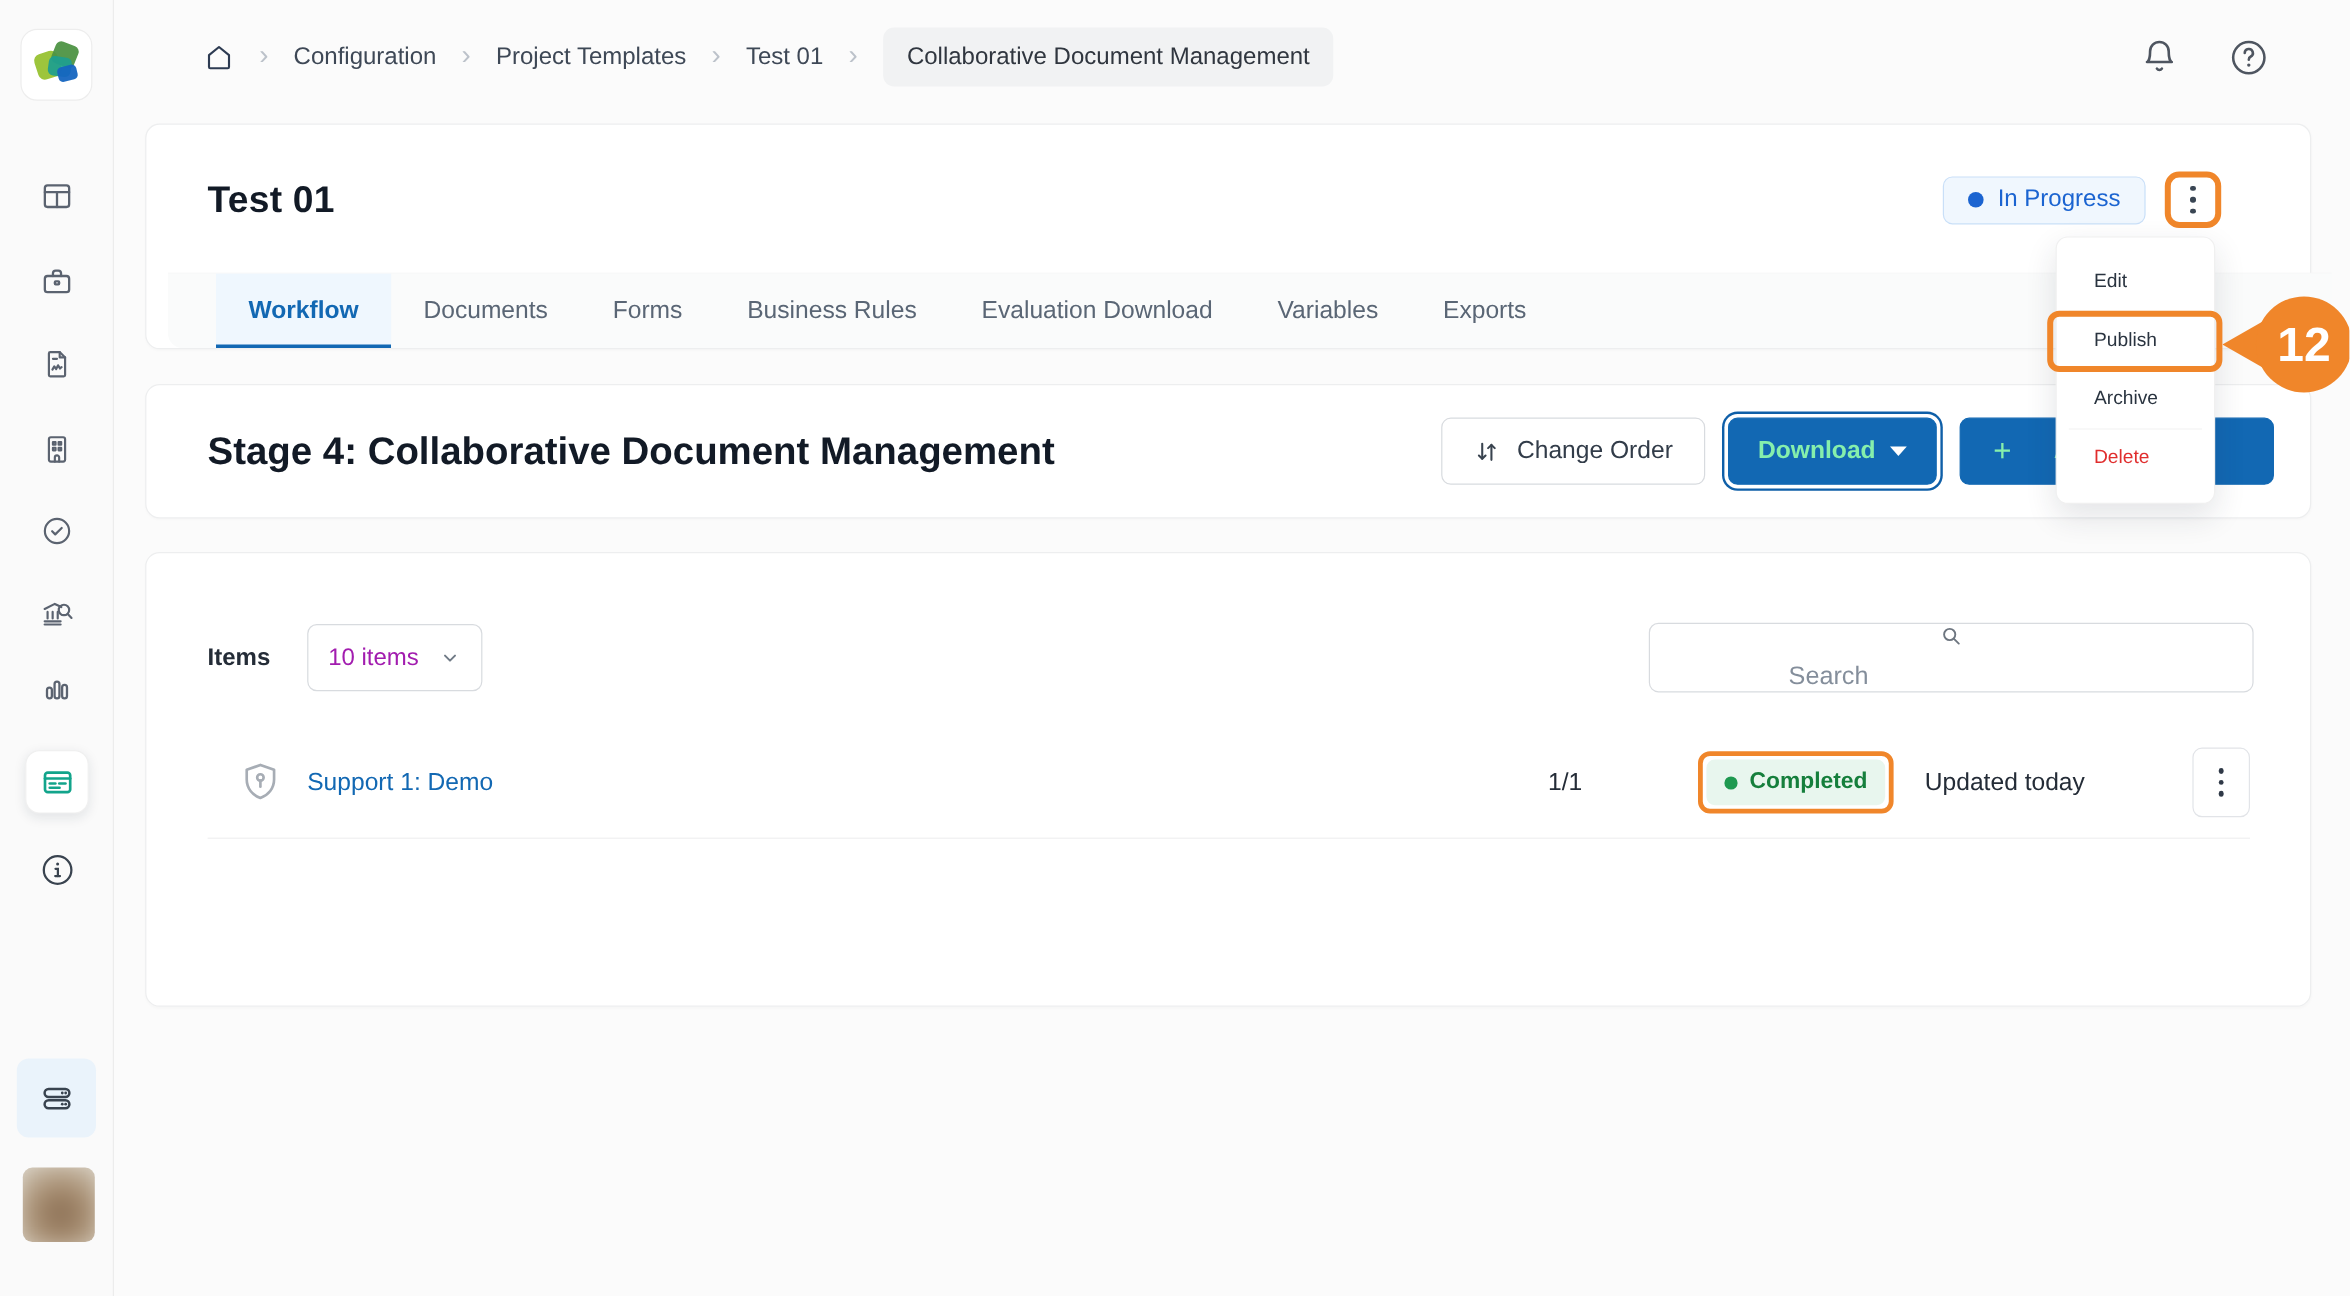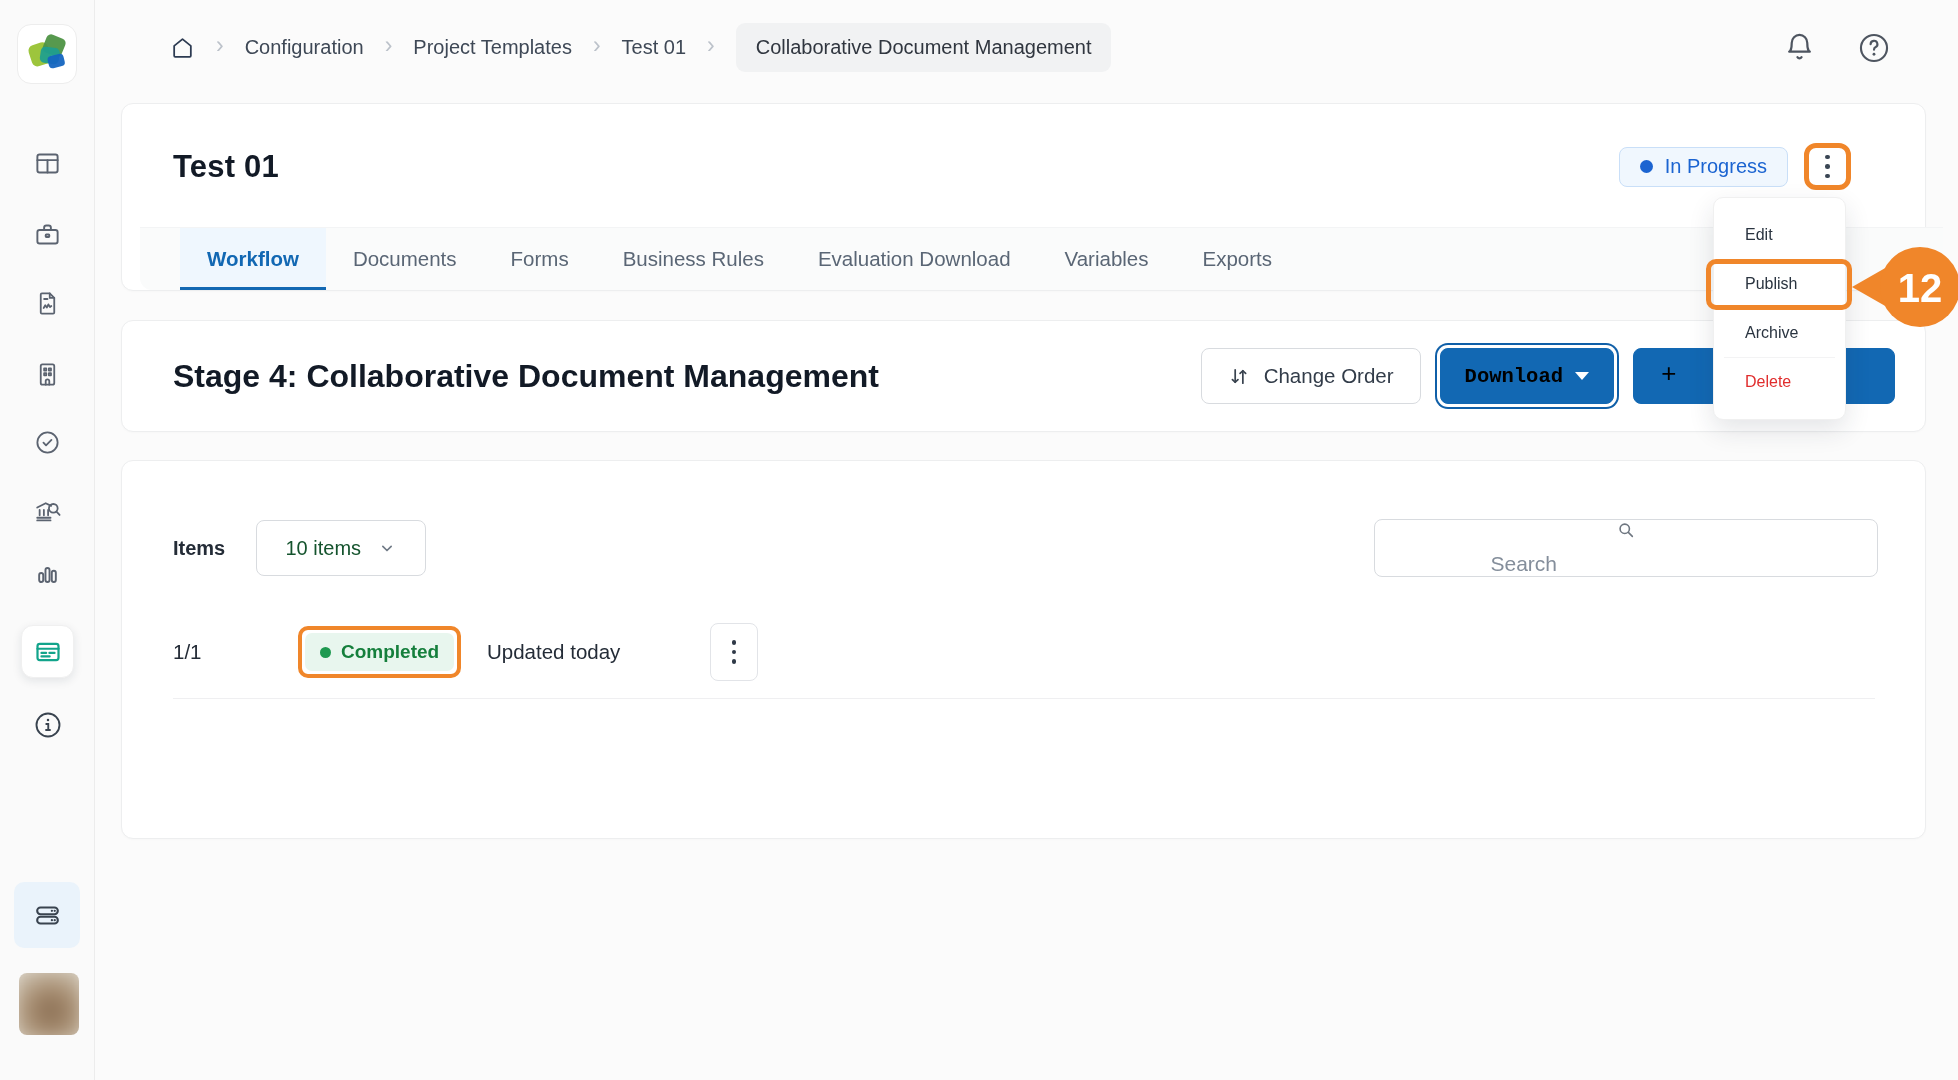--- a/index.html
+++ b/index.html
@@ -43,30 +43,30 @@
 
   .tabstrip { position:absolute; left:18px; bottom:0; width:100%; height:63px; background:#FAFBFB; border-top:1px solid #F3F4F5; border-radius:0 0 12px 12px; display:flex; padding-left:40px; }
   .tab { display:flex; align-items:center; padding:0 27px; font-size:20.5px; color:#5A6675; white-space:nowrap; cursor:default; }
   .tab.active { background:#EFF7FE; color:#1268B3; font-weight:700; box-shadow:inset 0 -3px 0 #1268B3; }
 
   .card2 { left:121px; top:320px; width:1805px; height:112px; display:flex; align-items:center; padding:0 30px 0 51px; }
   .stage-title { font-size:32px; font-weight:700; color:#121A26; }
   .btn-row { margin-left:auto; display:flex; align-items:center; gap:19px; }
   .btn { height:56px; display:flex; align-items:center; border-radius:8px; font-size:20.5px; white-space:nowrap; }
   .btn-ghost { background:#fff; border:1px solid #D8DBDF; color:#323C49; padding:0 26px; gap:13px; }
-  .btn-primary { background:#1268B3; color:#000000; font-weight:600; padding:0 24px; gap:12px; border:1px solid #1268B3;font-family:Liberation Mono, monospace; }
+  .btn-primary { background:#1268B3; color:#86efac; font-weight:600; padding:0 24px; gap:12px; border:1px solid #1268B3; }
   .btn-download { box-shadow:0 0 0 3px #fff, 0 0 0 5px #0F5FA8; }
   .btn-add { min-width:262px; justify-content:flex-start; padding-left:27px; position:relative; z-index:1; }
   .caret-down { width:0; height:0; border-left:7px solid transparent; border-right:7px solid transparent; border-top:8px solid #fff; }
   .plus { font-size:26px; font-weight:400; line-height:1; transform:translateY(-1px); }
 
   .card3 { left:121px; top:460px; width:1805px; height:379px; }
   .controls { display:flex; align-items:center; padding:58px 47px 0 51px; }
   .items-label { font-size:20px; font-weight:700; color:#242C37; }
-  .items-select { margin-left:31px; width:170px; height:56px; border:1px solid #D8DBDF; border-radius:8px; background:#fff; display:flex; align-items:center; justify-content:center; gap:16px; font-size:20px; color:#14532d; }
+  .items-select { margin-left:31px; width:146px; height:56px; border:1px solid #D8DBDF; border-radius:8px; background:#fff; display:flex; align-items:center; justify-content:center; gap:16px; font-size:20px; color:#a21caf; }
   .search-box { margin-left:auto; width:504px; height:58px; border:1px solid #D8DBDF; border-radius:8px; background:#fff; display:flex; align-items:center; padding:0 16px; gap:12px;flex-direction:column; }
   .search-box input { border:0; outline:0; flex:1; font-size:21px; font-family:"Liberation Sans",sans-serif; color:#30363F; background:transparent; }
   .search-box input::placeholder { color:#848E9B; }
 
   .table { margin:29px 50px 0 51px; }
   .trow { display:flex; align-items:center; }
   .thead { height:60px; background:#F7F8F8; border-top:1px solid #ECECEE; border-bottom:1px solid #ECECEE; font-size:19.5px; font-weight:700; color:#2A333E; }
   .tbody-row { height:93px; background:#fff; border-bottom:1px solid #EFEFF1; font-size:20.5px; }
   .col-name { flex:1; display:flex; align-items:center; gap:20px; padding-left:25px; }
   .col-sections { width:125px; }
@@ -283,20 +283,28 @@
       <svg width="26" height="26" viewBox="0 0 24 24" fill="none" stroke="#6E7680" stroke-width="1.9" stroke-linecap="round">
           <circle cx="10.5" cy="10.5" r="5.6"></circle>
           <path d="M14.8 14.8L19.6 19.6"></path>
         </svg>
       <input type="text" placeholder="Search" style="">
     </div>
   </div>
 
   <div class="table">
     <div class="trow tbody-row">
+      <div class="col-name">
+        <svg width="38" height="40" viewBox="0 0 24 24" fill="none" stroke="#A7ADB5" stroke-width="1.4" stroke-linecap="round" stroke-linejoin="round">
+            <path d="M12 2.8l7.2 2.6v5.1c0 4.6-3 8.2-7.2 9.7-4.2-1.5-7.2-5.1-7.2-9.7V5.4z"></path>
+            <circle cx="12" cy="9.4" r="1.7"></circle>
+            <path d="M12 11.1v3.2"></path>
+          </svg>
+        <span class="name-link">Support 1: Demo</span>
+      </div>
       <div class="col-sections">1/1</div>
       <div class="col-status">
         <span class="badge-annot">
           <span class="badge-complete">
             <span class="dot-green"></span>
             <span>Completed</span>
           </span>
         </span>
       </div>
       <div class="col-updated">Updated today</div>

